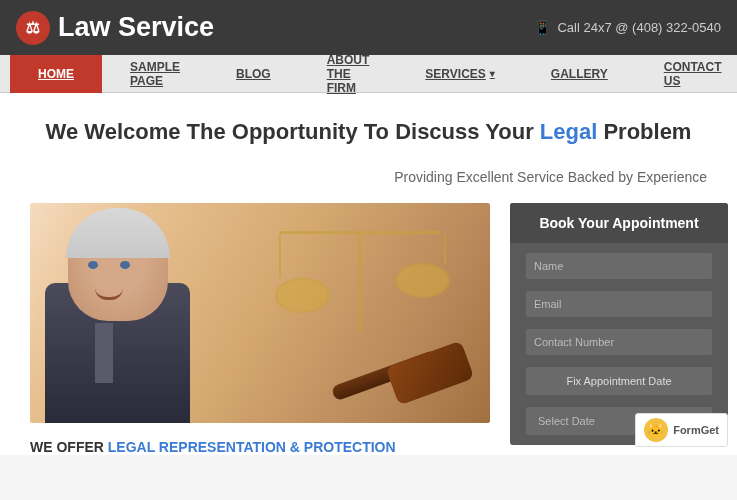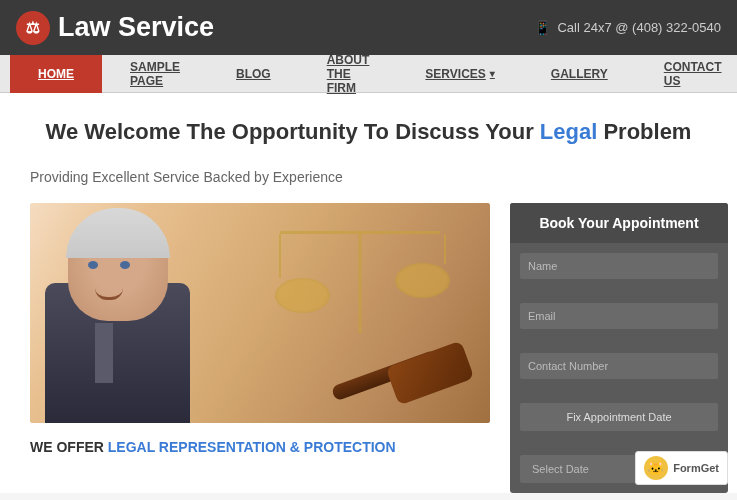--- a/index.html
+++ b/index.html
@@ -87,21 +87,21 @@
       font-size: 22px;
       font-weight: 600;
       color: #333;
       margin-bottom: 24px;
       margin-top: 6px;
     }
     .hero-title .highlight {
       color: #3a7bd5;
     }
     .hero-subtitle {
-      text-align: left;
+      text-align: right;
       font-size: 14px;
       color: #666;
       margin-bottom: 18px;
     }
 
     
     .content-area {
       display: flex;
       gap: 20px;
     }
@@ -219,24 +219,24 @@
     }
     .appointment-header {
       background: #4a4a4a;
       color: white;
       text-align: center;
       padding: 12px 10px;
       font-size: 14px;
       font-weight: 600;
     }
     .appointment-form {
-      padding: 10px 10px;
+      padding: 10px 16px;
       display: flex;
       flex-direction: column;
-      gap: 24px;
+      gap: 12px;
     }
     .form-input {
       width: 100%;
       padding: 7px 8px;
       background: #6a6a6a;
       border: none;
       color: #ddd;
       font-size: 11px;
       border-radius: 2px;
     }

